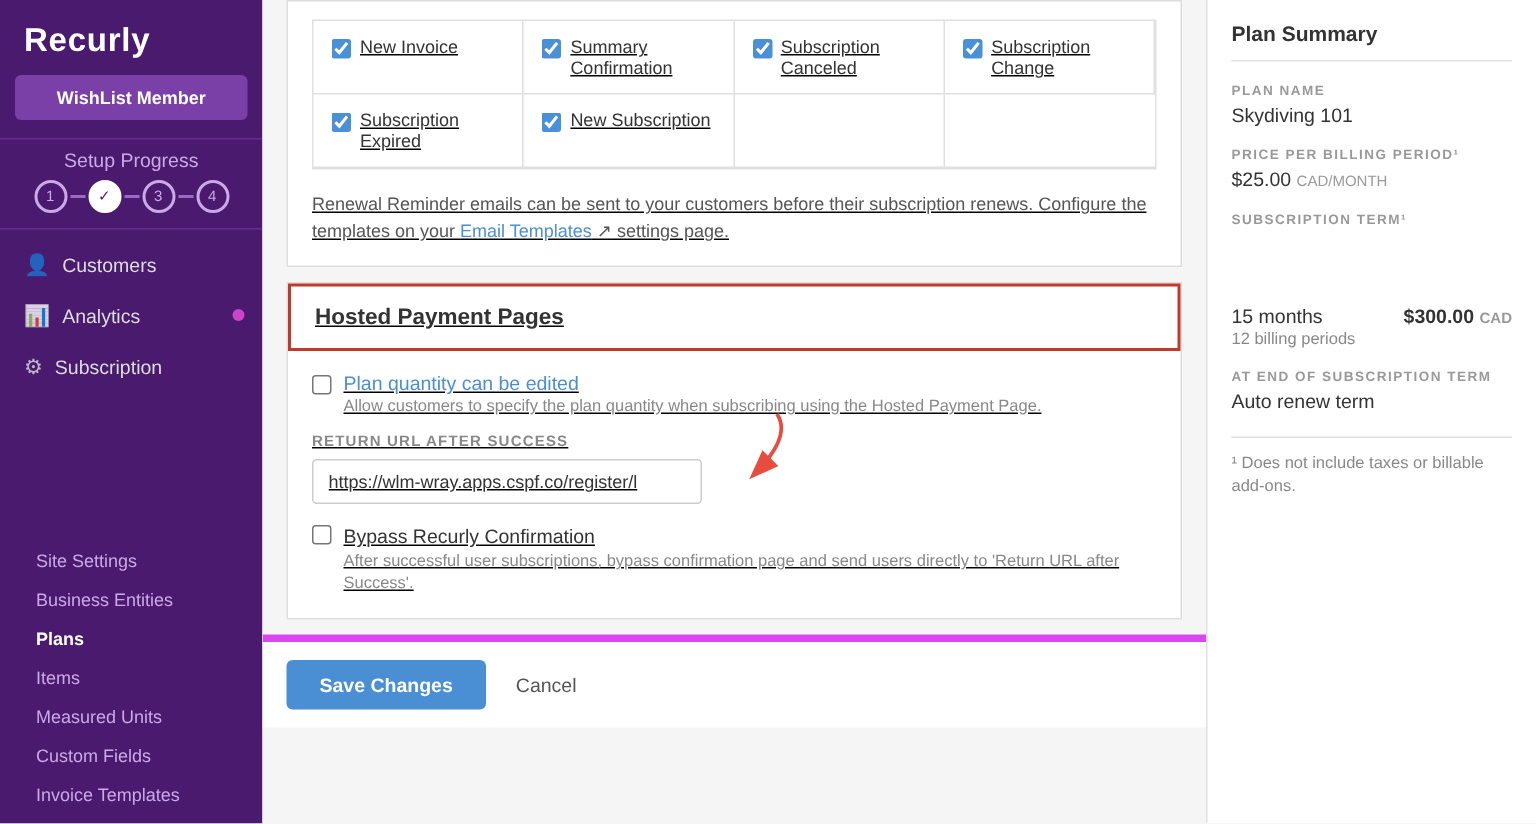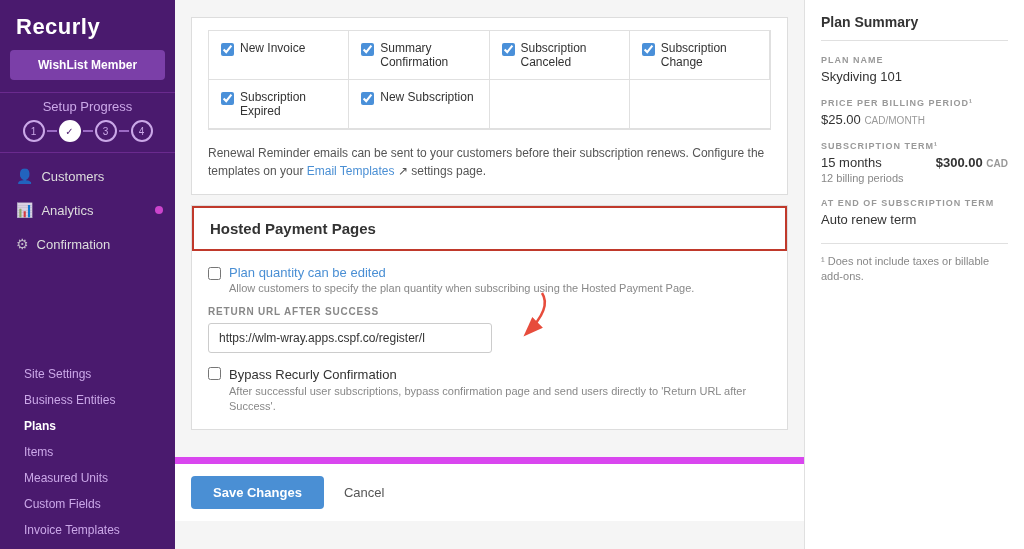--- a/index.html
+++ b/index.html
@@ -209,21 +209,21 @@
       align-items: center;
       gap: 10px;
       margin-bottom: 14px;
       position: relative;
     }
     .url-input {
       border: 1px solid #ccc;
       border-radius: 3px;
       padding: 7px 10px;
       font-size: 12px;
-      width: 284px;
+      width: 260px;
       color: #333;
     }
 
     .bypass-row {
       display: flex;
       align-items: flex-start;
       gap: 8px;
     }
     .bypass-text .by-title {
       font-size: 13px;
@@ -233,21 +233,21 @@
     .bypass-text .by-desc {
       font-size: 11px;
       color: #888;
       margin-top: 2px;
       line-height: 1.4;
     }
 
     
     .save-bar {
       background: #fff;
-      border-top: 7px solid #d946ef;
+      border-top: 5px solid #d946ef;
       padding: 12px 16px;
       display: flex;
       align-items: center;
       gap: 12px;
     }
     .btn-save {
       background: #4a8fd4;
       color: #fff;
       border: none;
       border-radius: 4px;
@@ -298,37 +298,38 @@
     .ps-field-sub {
       font-size: 11px;
       color: #888;
       margin-top: 2px;
     }
     .ps-row {
       display: flex;
       justify-content: space-between;
       align-items: baseline;
     }
-    .ps-row .amount { font-weight: 600; font-size: 13px; color: #333; }
+    .ps-row .amount { font-weight: 600; font-size: 13px; color: #333; margin-top: 48px; }
     .ps-note {
       font-size: 11px;
       color: #888;
       margin-top: 16px;
       border-top: 1px solid #e0e0e0;
       padding-top: 10px;
       line-height: 1.4;
     }
 
     
     #center-panel::-webkit-scrollbar { width: 6px; }
     #center-panel::-webkit-scrollbar-track { background: #f0f0f0; }
     #center-panel::-webkit-scrollbar-thumb { background: #ccc; border-radius: 3px; }
 
     .section-wrapper {
-      padding: 17px 16px;
+      padding: 0 16px;
+      text-decoration: underline;
     }
   </style>
 </head>
 <body>
 
 <div id="sidebar">
   <div id="logo">Recurly</div>
   <div id="account-badge">WishList Member</div>
 
   <div id="setup-progress">
@@ -349,21 +350,21 @@
       <span class="nav-icon">👤</span>
       <span>Customers</span>
     </div>
     <div class="nav-item">
       <span class="nav-icon">📊</span>
       <span>Analytics</span>
       <div class="nav-badge"></div>
     </div>
     <div class="nav-item">
       <span class="nav-icon">⚙</span>
-      <span>Confirmation</span>
+      <span>Subscription</span>
     </div>
   </div>
 
   <div class="sidebar-sub">
     <div class="sub-item">Site Settings</div>
     <div class="sub-item">Business Entities</div>
     <div class="sub-item active">Plans</div>
     <div class="sub-item">Items</div>
     <div class="sub-item">Measured Units</div>
     <div class="sub-item">Custom Fields</div>

